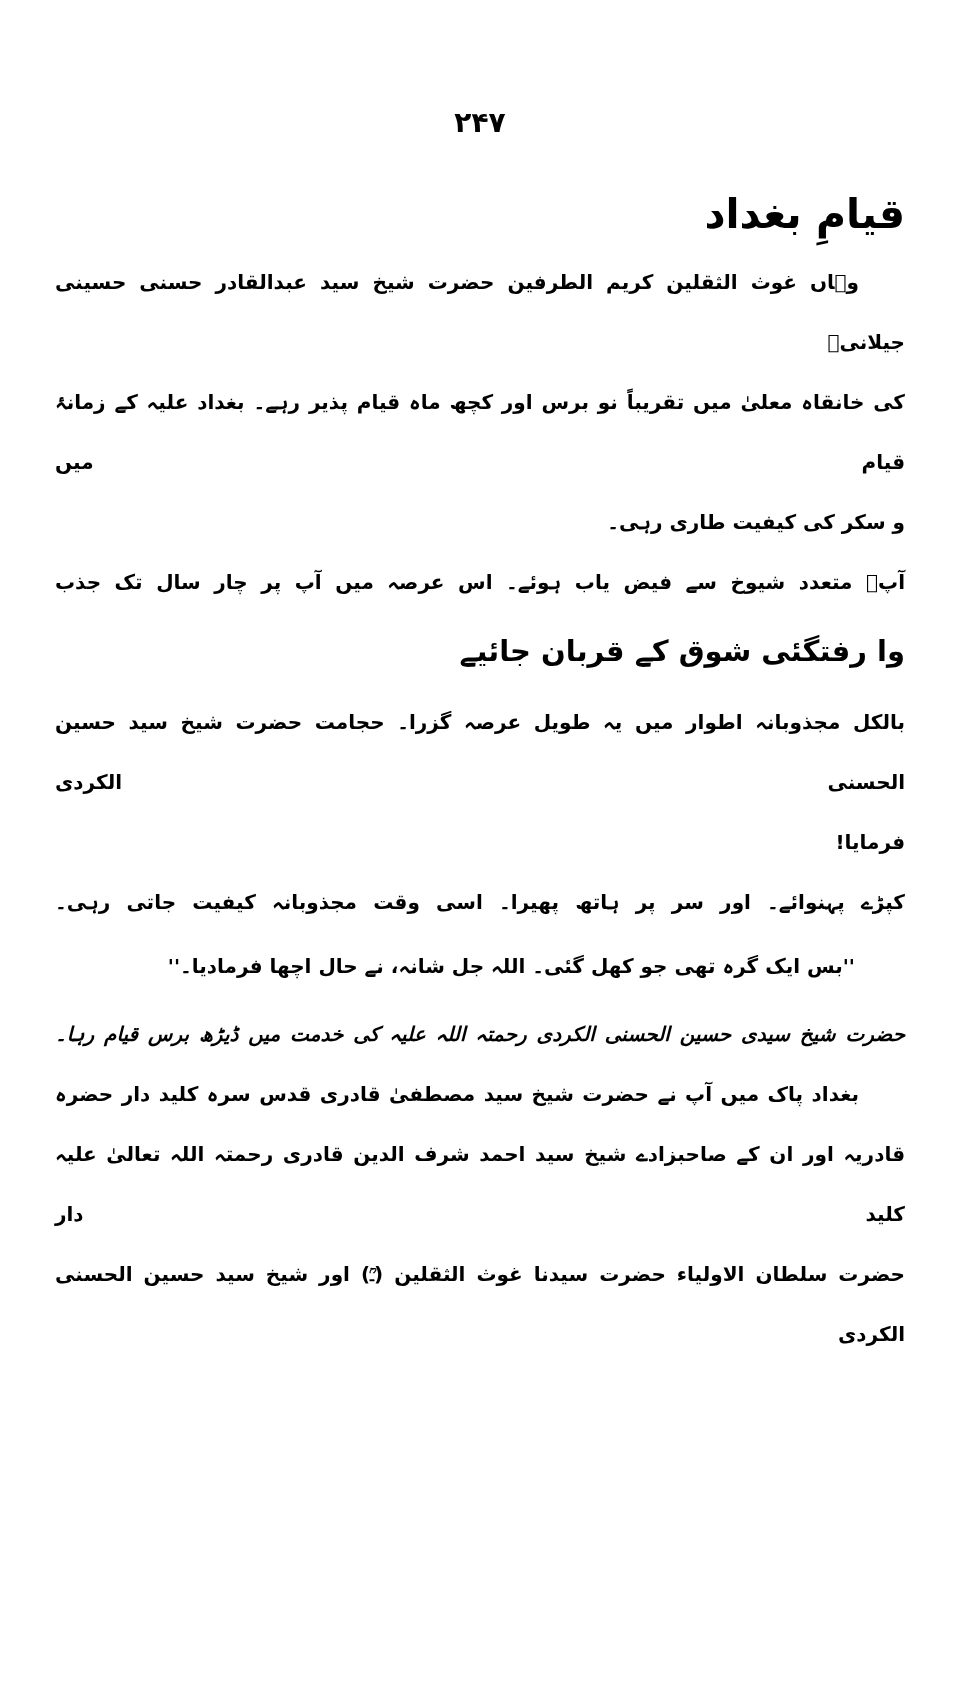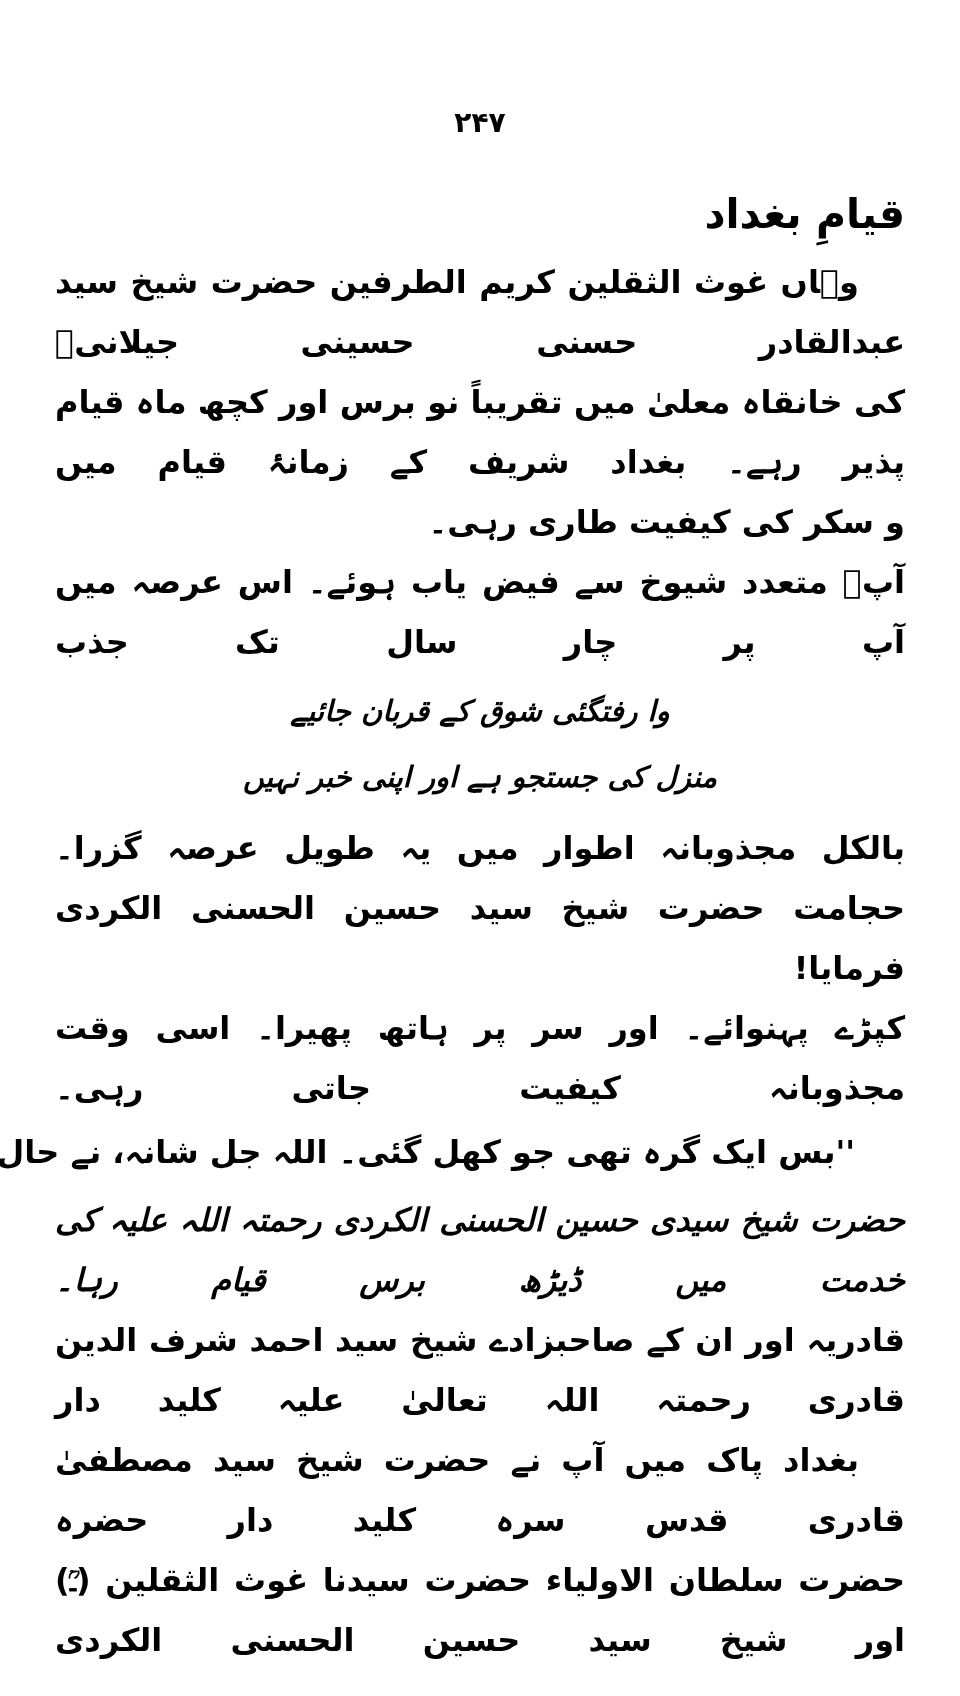--- a/index.html
+++ b/index.html
@@ -28,78 +28,76 @@
     letter-spacing: 3px;
   }
   .heading {
     margin-top: 46px;
     margin-bottom: 10px;
     text-align: right;
     font-size: 41px;
     line-height: 56px;
   }
   .line {
-    font-size: 32px;
+    font-size: 20px;
     line-height: 60px;
     text-align: right;
     white-space: nowrap;
   }
   .just {
     white-space: normal;
     text-align: justify;
     text-align-last: justify;
   }
   .indent { text-indent: 46px; }
   .inset  { padding-right: 50px; }
   .verse .line {
     font-size: 29px;
     line-height: 66px;
-    text-align: center;
+    text-align: right;
     white-space: normal;
-    font-style: italic;
   }
   .verse   { margin: 6px 0 8px 0; }
   .quote   { margin: 4px 0 4px 0; }
   .gap-sm  { margin-top: 8px; font-style: italic; }
 </style>
 </head>
 <body>
 
 <div class="page">
 
   <div class="page-number">۲۴۷</div>
 
   <div class="heading">قیامِ بغداد</div>
 
   <div>
     <div class="line just indent">وہاں غوث الثقلین کریم الطرفین حضرت شیخ سید عبدالقادر حسنی حسینی جیلانیؒ</div>
-    <div class="line just">کی خانقاہ معلیٰ میں تقریباً نو برس اور کچھ ماہ قیام پذیر رہے۔ بغداد شریف کے زمانۂ قیام میں</div>
+    <div class="line just">کی خانقاہ معلیٰ میں تقریباً نو برس اور کچھ ماہ قیام پذیر رہے۔ بغداد علیہ کے زمانۂ قیام میں</div>
     <div class="line">و سکر کی کیفیت طاری رہی۔</div>
     <div class="line just">آپؒ متعدد شیوخ سے فیض یاب ہوئے۔ اس عرصہ میں آپ پر چار سال تک جذب</div>
   </div>
 
   <div class="verse">
     <div class="line">وا رفتگئی شوق کے قربان جائیے</div>
-    <div class="line">منزل کی جستجو ہے اور اپنی خبر نہیں</div>
   </div>
 
   <div>
     <div class="line just">بالکل مجذوبانہ اطوار میں یہ طویل عرصہ گزرا۔ حجامت حضرت شیخ سید حسین الحسنی الکردی</div>
     <div class="line">فرمایا!</div>
     <div class="line just">کپڑے پہنوائے۔ اور سر پر ہاتھ پھیرا۔ اسی وقت مجذوبانہ کیفیت جاتی رہی۔</div>
   </div>
 
   <div class="quote">
     <div class="line inset">''بس ایک گرہ تھی جو کھل گئی۔ اللہ جل شانہ، نے حال اچھا فرمادیا۔''</div>
   </div>
 
   <div class="gap-sm">
     <div class="line just">حضرت شیخ سیدی حسین الحسنی الکردی رحمتہ اللہ علیہ کی خدمت میں ڈیڑھ برس قیام رہا۔</div>
   </div>
 
   <div>
+    <div class="line just indent">بغداد پاک میں آپ نے حضرت شیخ سید مصطفیٰ قادری قدس سرہ کلید دار حضرہ</div>
     <div class="line just">قادریہ اور ان کے صاحبزادے شیخ سید احمد شرف الدین قادری رحمتہ اللہ تعالیٰ علیہ کلید دار</div>
-    <div class="line just indent">بغداد پاک میں آپ نے حضرت شیخ سید مصطفیٰ قادری قدس سرہ کلید دار حضرہ</div>
     <div class="line just">حضرت سلطان الاولیاء حضرت سیدنا غوث الثقلین (ـؒ) اور شیخ سید حسین الحسنی الکردی</div>
 
   </div>
 
 </div>
 
 </body></html>

